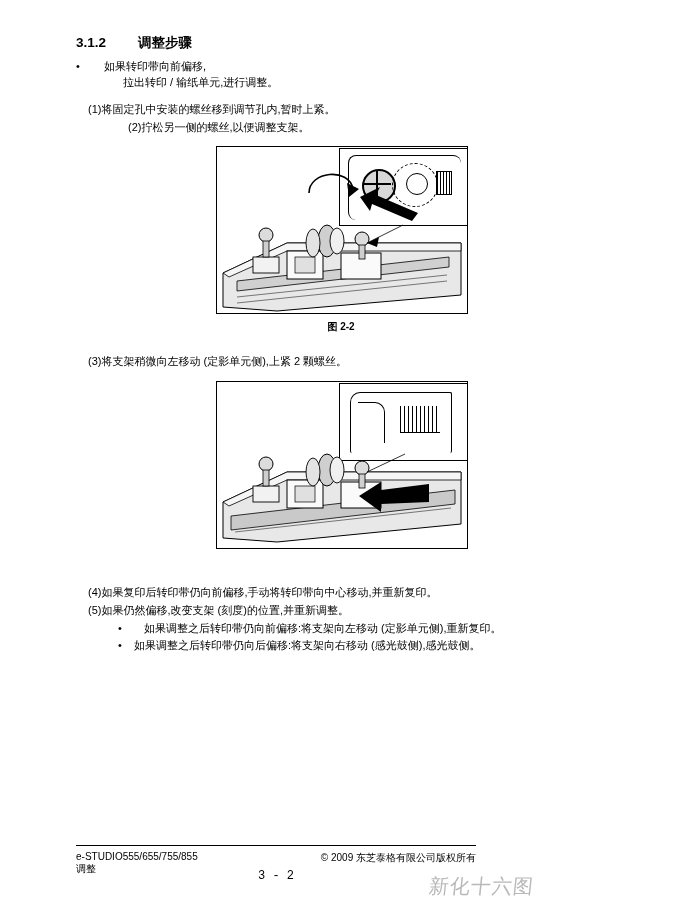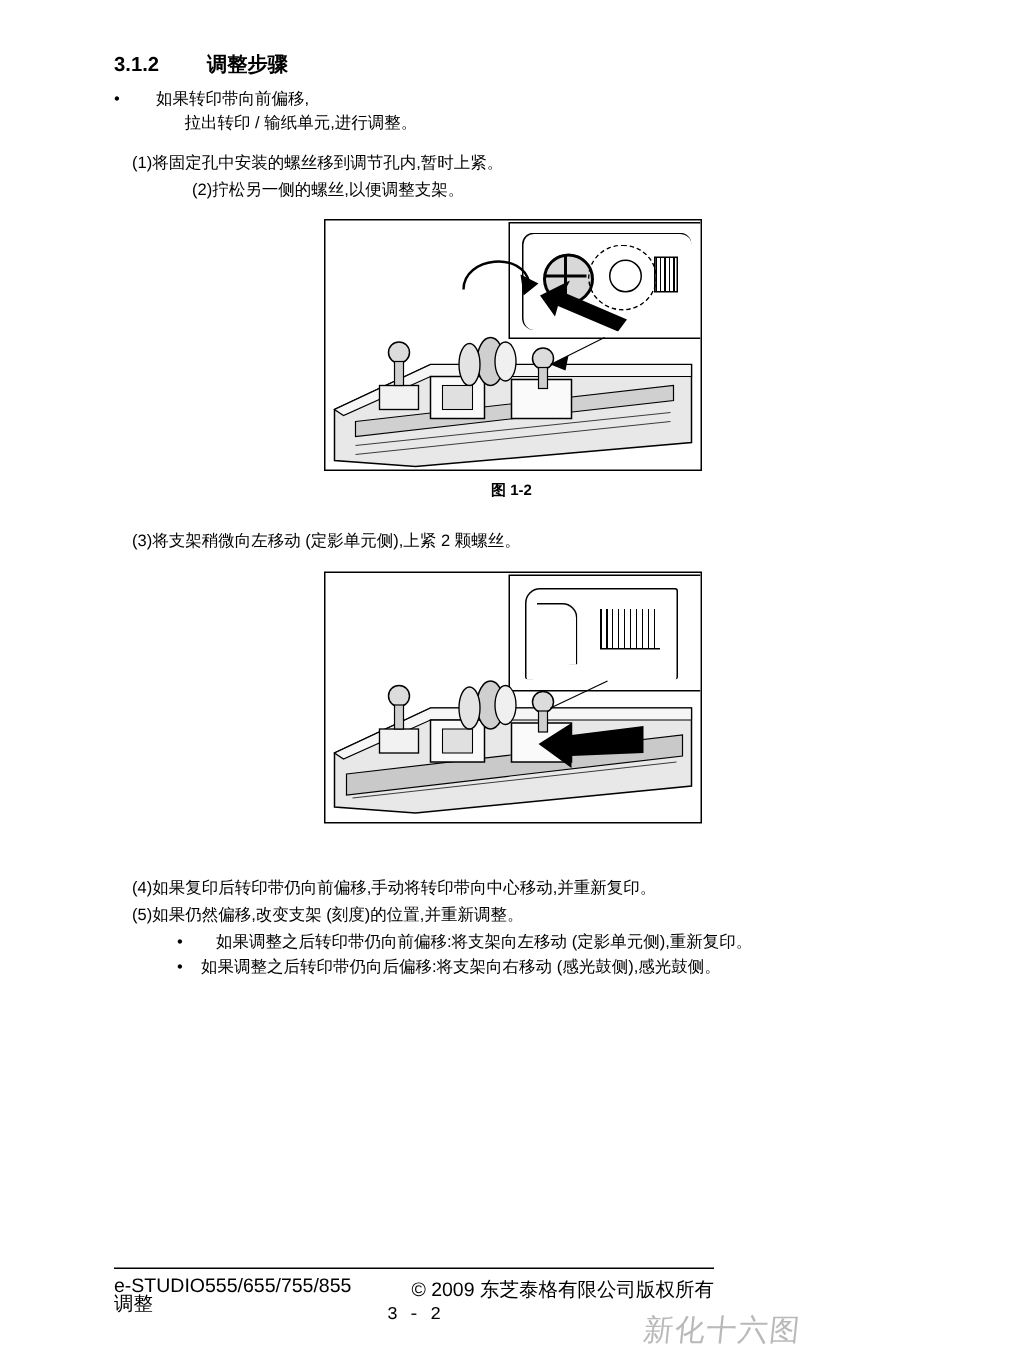--- a/index.html
+++ b/index.html
@@ -78,28 +78,28 @@
     left: 76px;
     right: 76px;
     top: 845px;
     border-top: 1px solid #000;
     height: 0;
   }
   .foot-left {
     position: absolute;
     left: 76px;
     top: 851px;
-    font-size: 13px;
+    font-size: 10px;
     line-height: 12px;
   }
   .foot-right {
     position: absolute;
     right: 76px;
     top: 851px;
-    font-size: 13px;
+    font-size: 10px;
     text-align: right;
   }
   .foot-center {
     position: absolute;
     left: 0; right: 0;
     top: 869px;
     text-align: center;
     font-size: 12px;
     font-family: Liberation Mono, monospace;
   }
@@ -179,21 +179,21 @@
 
       <line x1="150" y1="26" x2="186" y2="8" stroke="#000" stroke-width="0.8"></line>
       <polygon points="150,26 162,20 160,30" fill="#000"></polygon>
     </svg>
 
     <svg class="sh" style="left:88px; top:16px;" width="54" height="44" viewBox="0 0 54 44">
       <path d="M4,30 C4,8 44,4 48,26" fill="none" stroke="#000" stroke-width="1.6"></path>
       <polygon points="42,20 54,26 44,34" fill="#000"></polygon>
     </svg>
   </div>
-  <div class="figcap" style="left:216px; top:320px; width:250px;">图 1-2</div>
+  <div class="figcap" style="left:216px; top:320px; width:250px;">图 2-2</div>
 
   <div class="txt" style="left:88px; top:353px;">(3)将支架稍微向左移动 (定影单元侧),上紧 2 颗螺丝。</div>
 
   <div class="figbox" style="left:216px; top:381px; width:250px; height:166px;">
 
     <div class="inset" style="left:122px; top:1px; width:127px; height:76px;">
       <div class="sh" style="left:10px; top:8px; width:100px; height:60px; border:1px solid #000; border-radius:10px 2px 2px 2px; border-bottom:none;"></div>
       <div class="sh" style="left:18px; top:18px; width:26px; height:40px; border-right:1px solid #000; border-top:1px solid #000; border-radius:0 10px 0 0;"></div>
 
       <div class="sh" style="left:60px; top:22px; width:40px; height:26px; background:repeating-linear-gradient(90deg,#000 0 1px,#fff 1px 4px);"></div>

